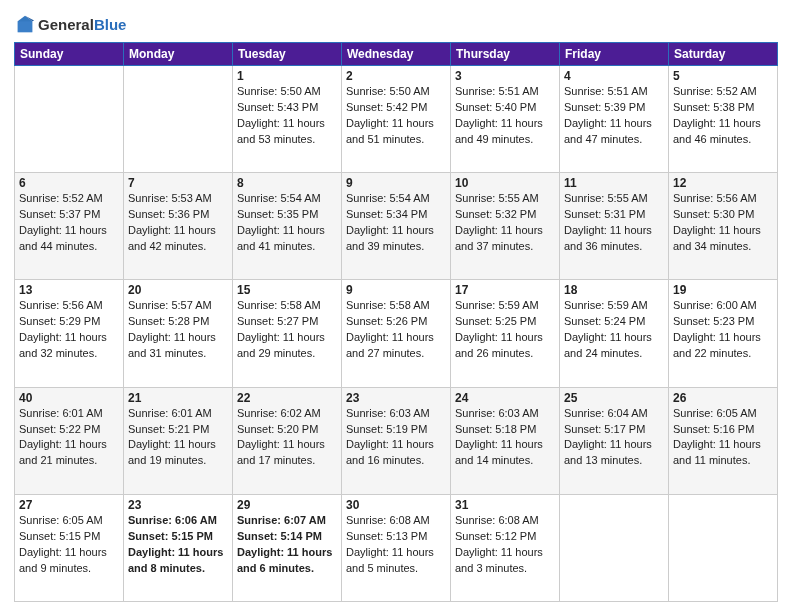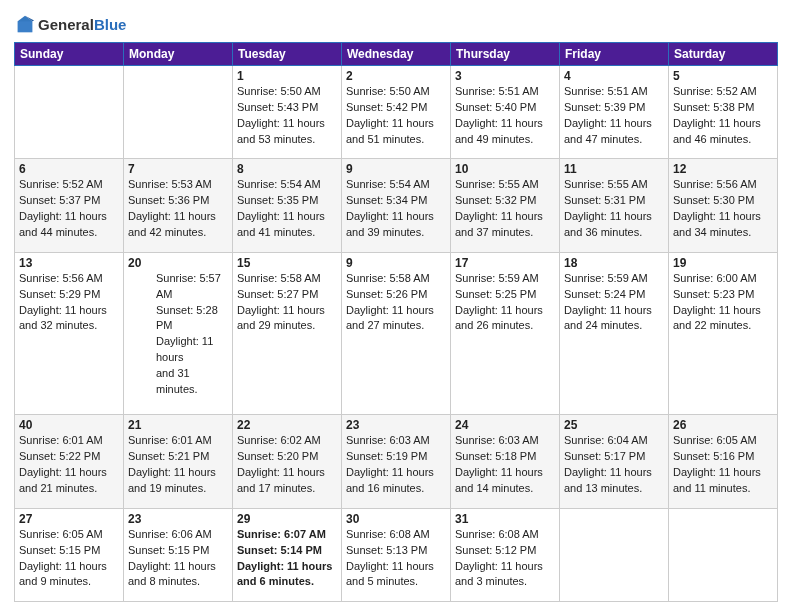--- a/index.html
+++ b/index.html
@@ -226,21 +226,21 @@
         <tr>
           <td>
             <span class="day-number">13</span>
             <div class="day-info" style="white-space: pre-line;">Sunrise: 5:56 AM
 Sunset: 5:29 PM
 Daylight: 11 hours
 and 32 minutes.</div>
           </td>
           <td>
             <span class="day-number">20</span>
-            <div class="day-info" style="white-space: pre-line; margin-left: 28px;">Sunrise: 5:57 AM
+            <div class="day-info" style="white-space: pre-line;">Sunrise: 5:57 AM
 Sunset: 5:28 PM
 Daylight: 11 hours
 and 31 minutes.</div>
           </td>
           <td>
             <span class="day-number">15</span>
             <div class="day-info" style="white-space: pre-line;">Sunrise: 5:58 AM
 Sunset: 5:27 PM
 Daylight: 11 hours
 and 29 minutes.</div>
@@ -328,21 +328,21 @@
         <tr>
           <td>
             <span class="day-number">27</span>
             <div class="day-info" style="white-space: pre-line;">Sunrise: 6:05 AM
 Sunset: 5:15 PM
 Daylight: 11 hours
 and 9 minutes.</div>
           </td>
           <td>
             <span class="day-number">23</span>
-            <div class="day-info" style="white-space: pre-line;">Sunrise: 6:06 AM
+            <div class="day-info" style="white-space: pre-line; font-weight: bold;">Sunrise: 6:06 AM
 Sunset: 5:15 PM
 Daylight: 11 hours
 and 8 minutes.</div>
           </td>
           <td>
             <span class="day-number">29</span>
             <div class="day-info" style="white-space: pre-line; font-weight: bold;">Sunrise: 6:07 AM
 Sunset: 5:14 PM
 Daylight: 11 hours
 and 6 minutes.</div>

